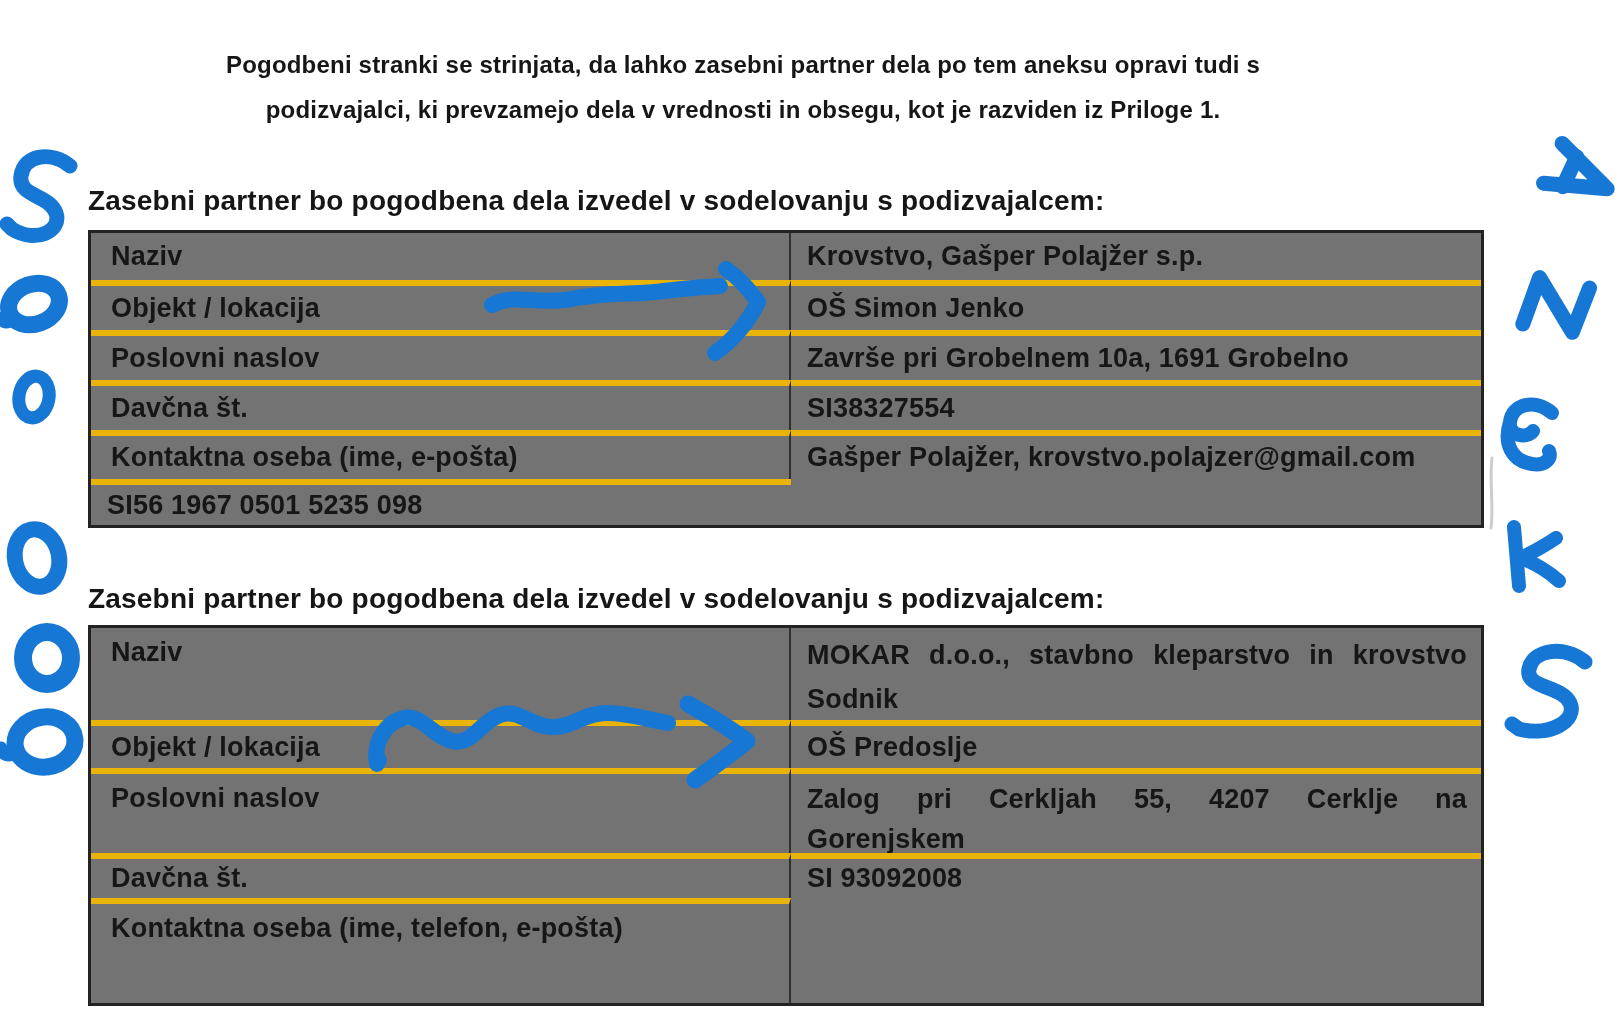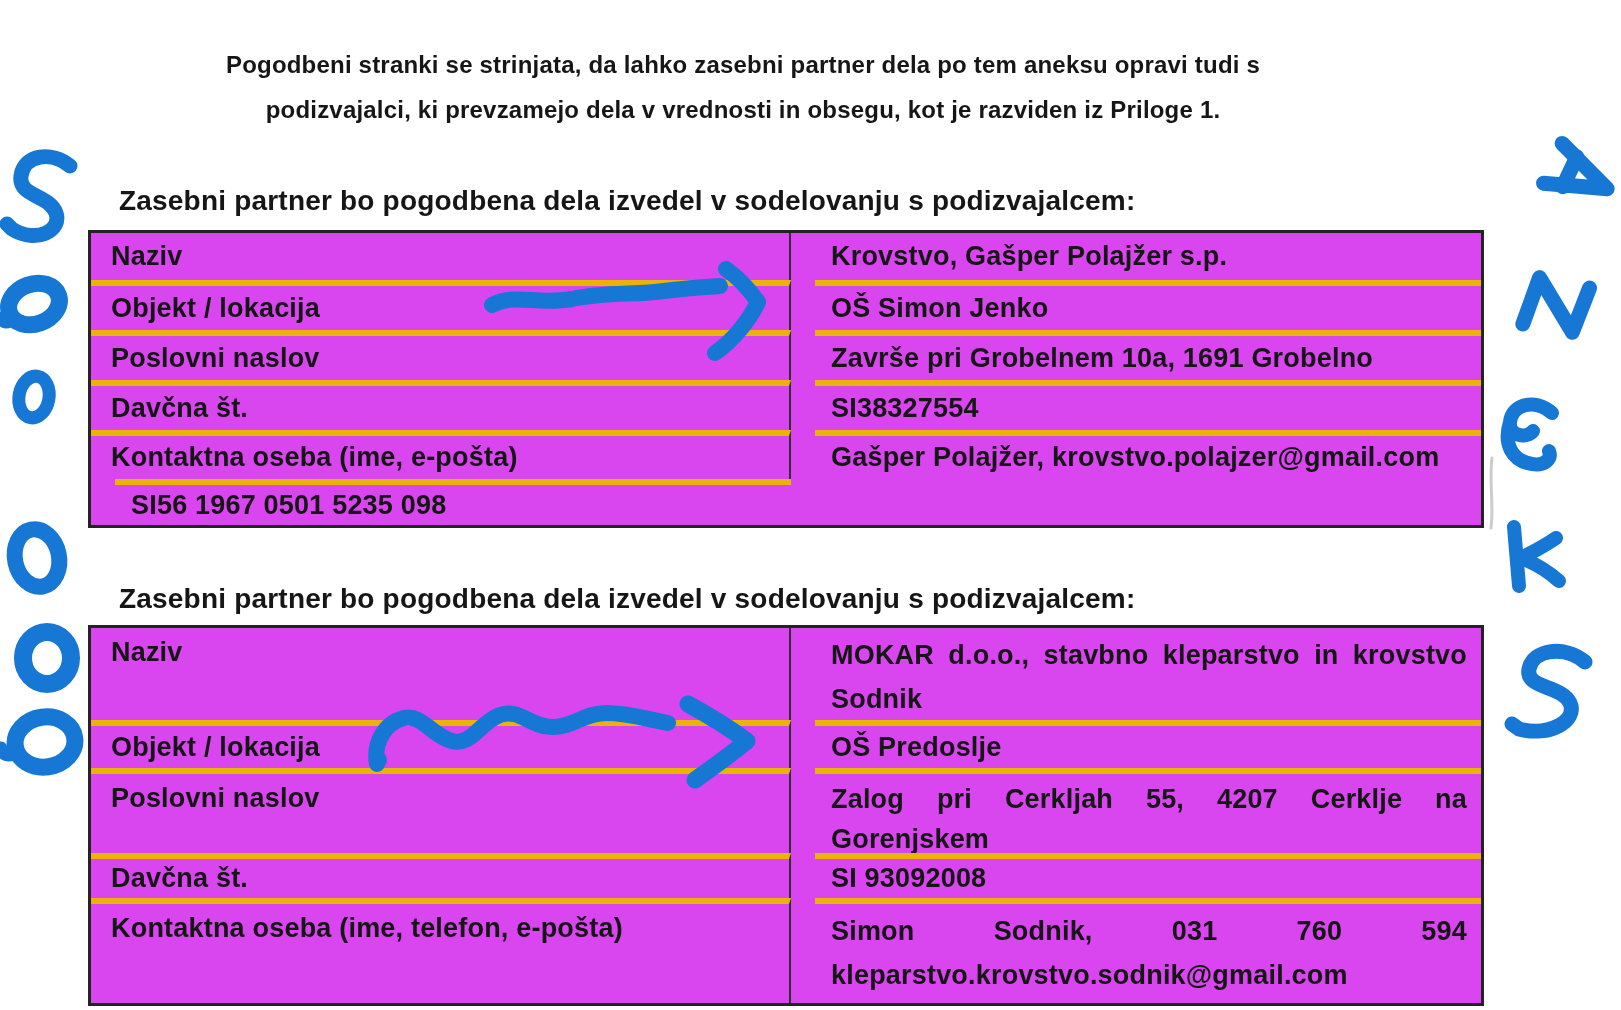--- a/index.html
+++ b/index.html
@@ -5,34 +5,34 @@
   html,body{margin:0;padding:0;background:#ffffff;}
   body{width:1621px;height:1010px;position:relative;overflow:hidden;
        font-family:"Liberation Sans","DejaVu Sans",sans-serif;color:#161616;}
   .abs{position:absolute;}
 
   
   #intro{left:78px;top:42px;width:1330px;text-align:center;
          font-size:24px;font-weight:700;line-height:45px;letter-spacing:0.2px;}
 
   
-  .heading{left:88px;width:1100px;font-size:28px;font-weight:700;line-height:34px;letter-spacing:0.2px;margin-left:31px;}
+  .heading{left:88px;width:1100px;font-size:28px;font-weight:700;line-height:34px;letter-spacing:0.2px;}
   #heading1{top:184px;}
   #heading2{top:582px;}
 
   
-  .tbl{left:88px;width:1396px;background:#d946ef;border:3px solid #232323;
+  .tbl{left:88px;width:1396px;background:#737373;border:3px solid #232323;
        display:grid;grid-template-columns:700px 1fr;box-sizing:border-box;
        font-size:27px;font-weight:700;letter-spacing:0.2px;}
   #tbl1{top:230px;grid-template-rows:47px 50px 50px 50px 49px 46px;}
   #tbl2{top:625px;grid-template-rows:92px 48px 85px 45px 105px;}
   .cell{display:flex;align-items:center;box-sizing:border-box;border-top:6px solid #eab308;overflow:hidden;}
   .r0{border-top:none;}
   .lbl{padding-left:20px;border-right:2px solid #303030;}
-  .val{padding-left:16px;padding-right:14px;margin-left:24px;}
+  .val{padding-left:16px;padding-right:14px;}
   .top{align-items:flex-start;}
   .lbl.top{padding-top:9px;}
   .multi{display:block;padding-top:5px;}
   .multi .ln{line-height:44px;height:44px;white-space:nowrap;overflow:hidden;}
   #tbl2 .rP .ln{line-height:40px;height:40px;}
   .jl{white-space:normal;text-align:justify;text-align-last:justify;}
 
   
   #overlay{left:0;top:0;pointer-events:none;}
 </style>
@@ -71,24 +71,20 @@
   <div class="cell lbl">Objekt / lokacija</div>
   <div class="cell val">OŠ Predoslje</div>
   <div class="cell lbl top rP">Poslovni naslov</div>
   <div class="cell val multi rP">
     <div class="ln jl">Zalog pri Cerkljah 55, 4207 Cerklje na</div>
     <div class="ln">Gorenjskem</div>
   </div>
   <div class="cell lbl">Davčna št.</div>
   <div class="cell val">SI 93092008</div>
   <div class="cell lbl top">Kontaktna oseba (ime, telefon, e-pošta)</div>
-  <div class="cell val multi">
-    <div class="ln jl">Simon Sodnik, 031 760 594</div>
-    <div class="ln">kleparstvo.krovstvo.sodnik@gmail.com</div>
-  </div>
 </div>
 
 <svg id="overlay" class="abs" width="1621" height="1010" viewBox="0 0 1621 1010" fill="none" stroke="#1677d4" stroke-linecap="round" stroke-linejoin="round">
 
   <path stroke-width="15" d="M70 166 C52 151 24 154 21 176 C18 197 49 194 56 213 C62 231 36 244 12 229 L7 224"></path>
   <g>
     <ellipse cx="34" cy="304" rx="26" ry="20" transform="rotate(-20 34 304)" stroke-width="17"></ellipse>
     <path d="M13 320 C7 324 3 323 1 318" stroke-width="12"></path>
   </g>
   <ellipse cx="34" cy="397" rx="15" ry="21" transform="rotate(10 34 397)" stroke-width="13"></ellipse>

